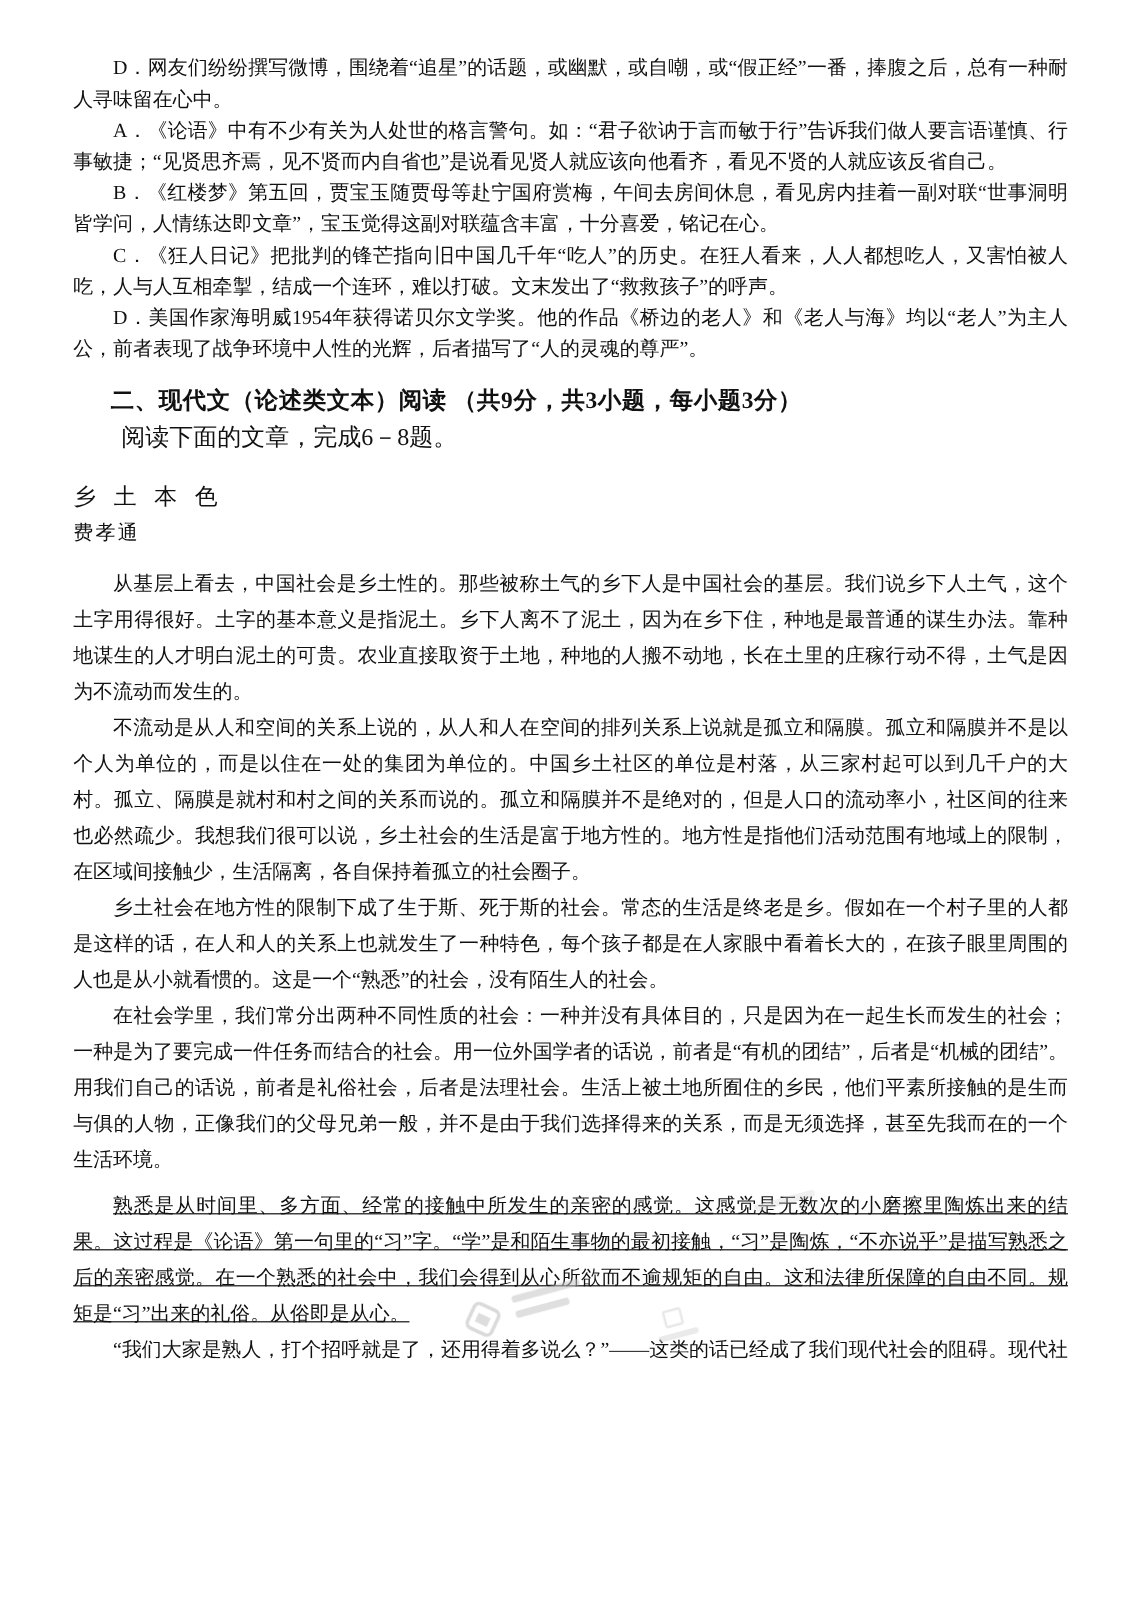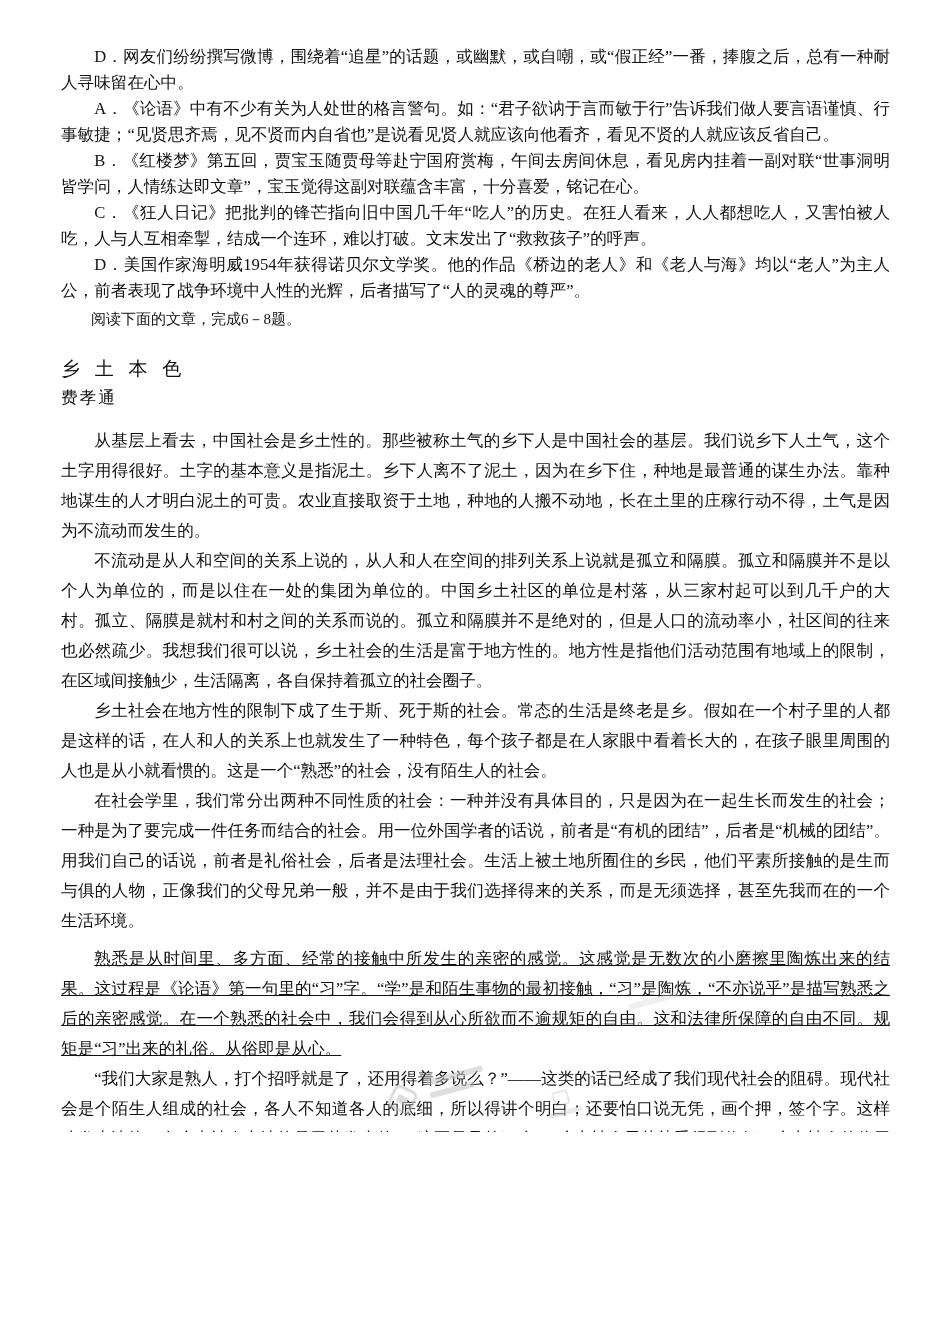--- a/index.html
+++ b/index.html
@@ -27,21 +27,21 @@
   }
   h2.section-heading {
     font-size:19.5px;
     font-weight:bold;
     line-height:30px;
     text-indent:1.6em;
     margin-top:16px;
     letter-spacing:0.5px;
   }
   p.intro {
-    font-size:15px;
+    font-size:20px;
     line-height:30px;
     text-indent:2em;
   }
   .essay-title {
     margin-top:20px;
     font-size:19px;
     line-height:30px;
     letter-spacing:5px;
   }
   .essay-author {
@@ -99,20 +99,21 @@
 
 
     <p class="q">A．《论语》中有不少有关为人处世的格言警句。如：“君子欲讷于言而敏于行”告诉我们做人要言语谨慎、行事敏捷；“见贤思齐焉，见不贤而内自省也”是说看见贤人就应该向他看齐，看见不贤的人就应该反省自己。</p>
 
     <p class="q">B．《红楼梦》第五回，贾宝玉随贾母等赴宁国府赏梅，午间去房间休息，看见房内挂着一副对联“世事洞明皆学问，人情练达即文章”，宝玉觉得这副对联蕴含丰富，十分喜爱，铭记在心。</p>
 
     <p class="q">C．《狂人日记》把批判的锋芒指向旧中国几千年“吃人”的历史。在狂人看来，人人都想吃人，又害怕被人吃，人与人互相牵掣，结成一个连环，难以打破。文末发出了“救救孩子”的呼声。</p>
 
     <p class="q">D．美国作家海明威1954年获得诺贝尔文学奖。他的作品《桥边的老人》和《老人与海》均以“老人”为主人公，前者表现了战争环境中人性的光辉，后者描写了“人的灵魂的尊严”。</p>
 
+    <h2 class="section-heading">二、现代文（论述类文本）阅读 （共9分，共3小题，每小题3分）</h2>
 
     <p class="intro">阅读下面的文章，完成6－8题。</p>
 
     <div class="essay-title">乡 土 本 色</div>
 
     <div class="essay-author">费孝通</div>
 
     <div class="essay">
       <p class="e">从基层上看去，中国社会是乡土性的。那些被称土气的乡下人是中国社会的基层。我们说乡下人土气，这个土字用得很好。土字的基本意义是指泥土。乡下人离不了泥土，因为在乡下住，种地是最普通的谋生办法。靠种地谋生的人才明白泥土的可贵。农业直接取资于土地，种地的人搬不动地，长在土里的庄稼行动不得，土气是因为不流动而发生的。</p>
       <p class="e">不流动是从人和空间的关系上说的，从人和人在空间的排列关系上说就是孤立和隔膜。孤立和隔膜并不是以个人为单位的，而是以住在一处的集团为单位的。中国乡土社区的单位是村落，从三家村起可以到几千户的大村。孤立、隔膜是就村和村之间的关系而说的。孤立和隔膜并不是绝对的，但是人口的流动率小，社区间的往来也必然疏少。我想我们很可以说，乡土社会的生活是富于地方性的。地方性是指他们活动范围有地域上的限制，在区域间接触少，生活隔离，各自保持着孤立的社会圈子。</p>

